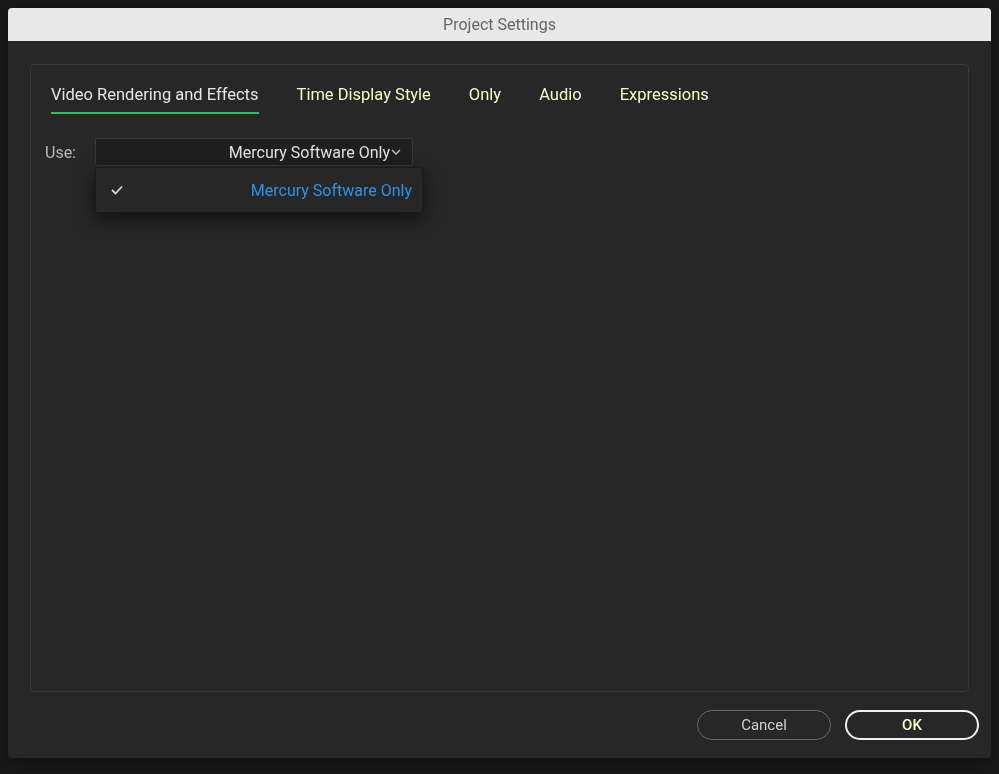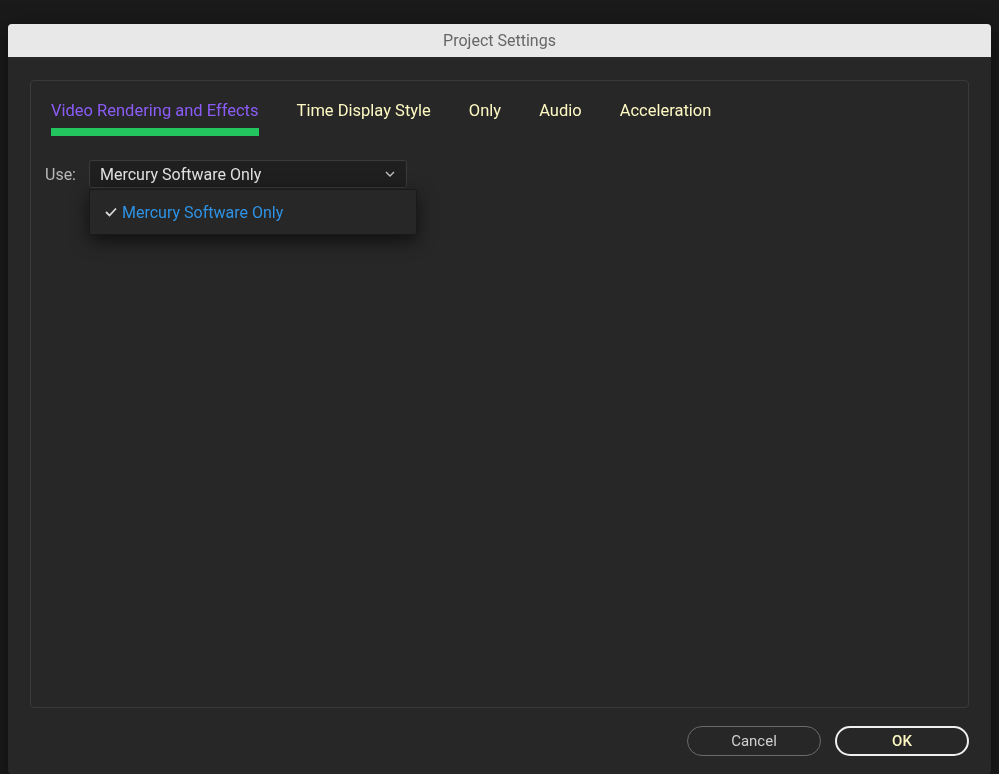--- a/index.html
+++ b/index.html
@@ -11,21 +11,21 @@
     body {
       background: #1a1a1a;
       width: 999px;
       height: 774px;
       overflow: hidden;
       position: relative;
     }
     .dialog {
       position: absolute;
       left: 8px;
-      top: 24px;
+      top: 8px;
       width: 983px;
       height: 750px;
       background: #272727;
       border-radius: 4px;
       display: flex;
       flex-direction: column;
       box-shadow: 0 4px 20px rgba(0,0,0,0.5);
     }
     .titlebar {
       height: 33px;
@@ -56,47 +56,48 @@
       padding: 20px 20px 0 20px;
     }
     .tab {
       color: #fef9c3;
       font-size: 16.5px;
       padding-bottom: 8px;
       cursor: pointer;
       white-space: nowrap;
     }
     .tab.active {
-      color: #8b5cf6;
-      border-bottom: 8px solid #22c55e;
+      color: #e5e5e5;
+      border-bottom: 2px solid #22c55e;
     }
     .tab-body {
       padding: 24px 14px;
       position: relative;
     }
     .row {
       display: flex;
       align-items: center;
-      gap: 13px;
+      gap: 19px;
     }
     .row-label {
       color: #b8b8b8;
       font-size: 16px;
     }
     .select {
       position: relative;
       width: 318px;
       height: 28px;
       background: #1f1f1f;
       border: 1px solid #3a3a3a;
       border-radius: 3px;
       display: flex;
       align-items: center;
       padding: 0 10px;
       cursor: pointer;
+      text-align: right;
     }
     .select-value {
       color: #e0e0e0;
       font-size: 16px;
       flex: 1;
     }
     .chevron {
       color: #c0c0c0;
     }
     .dropdown-menu {
@@ -130,21 +131,21 @@
     .menu-label {
       flex: 1;
     }
     .menu-item.selected .menu-label {
       color: #2e93e6;
     }
     .footer {
       display: flex;
       justify-content: flex-end;
       gap: 14px;
-      padding: 0 22px 18px 22px;
+      padding: 0 12px 18px 22px;
     }
     .btn {
       height: 30px;
       min-width: 134px;
       border-radius: 16px;
       font-size: 15px;
       display: flex;
       align-items: center;
       justify-content: center;
       cursor: pointer;
@@ -167,21 +168,21 @@
   <div class="titlebar">
     <span class="titlebar-text">Project Settings</span>
   </div>
 
   <div class="content-panel">
     <div class="tabs">
       <div class="tab active">Video Rendering and Effects</div>
       <div class="tab">Time Display Style</div>
       <div class="tab">Only</div>
       <div class="tab">Audio</div>
-      <div class="tab">Acceleration</div>
+      <div class="tab">Expressions</div>
     </div>
 
     <div class="tab-body">
       <div class="row">
         <span class="row-label">Use:</span>
 
         <div class="select">
           <span class="select-value">Mercury Software Only</span>
           <span class="chevron">
             <svg width="12" height="12" viewBox="0 0 12 12">

